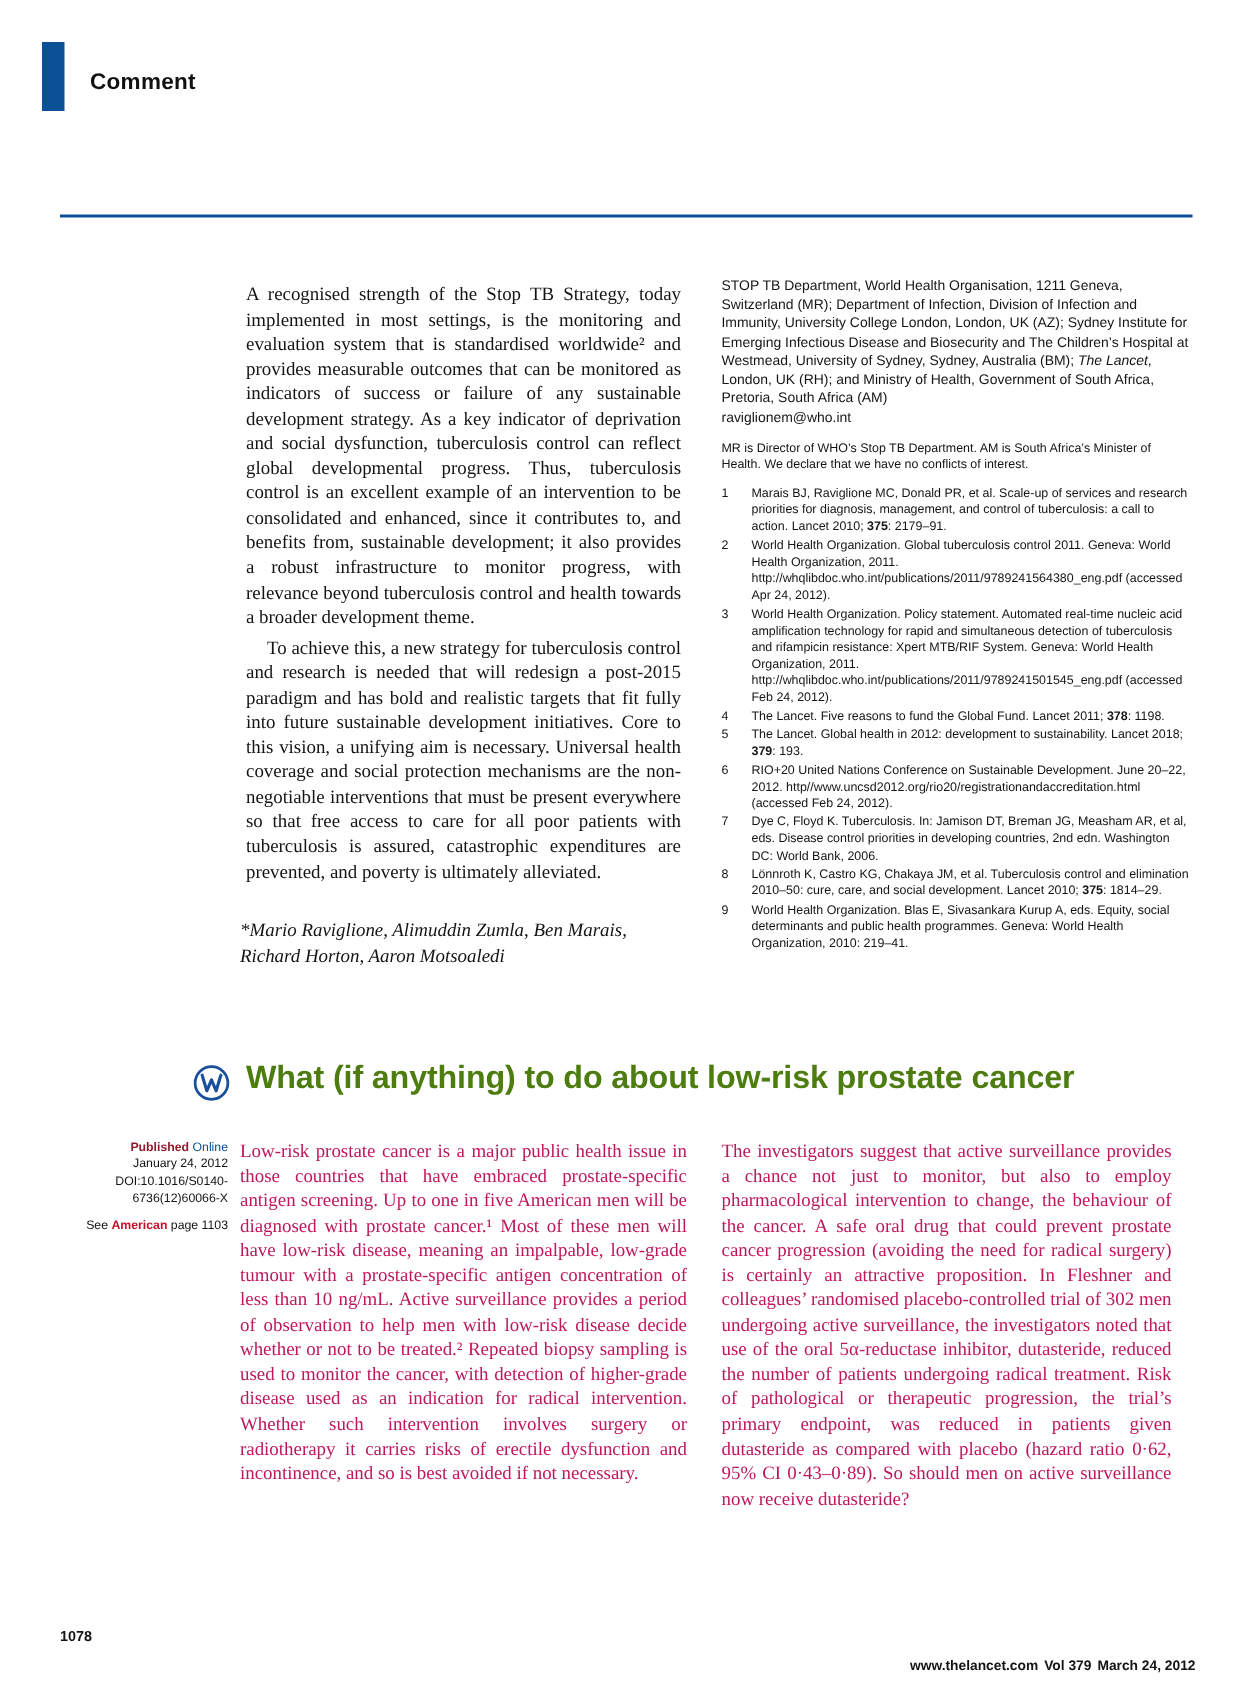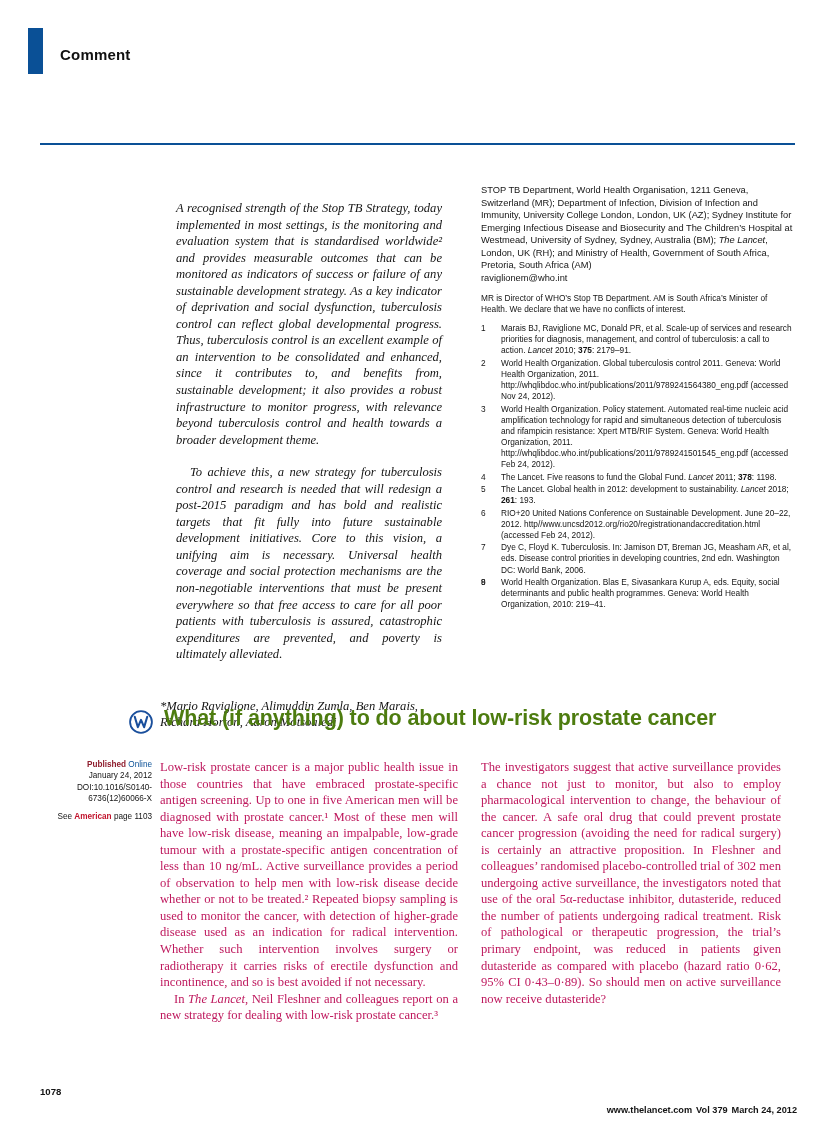--- a/index.html
+++ b/index.html
@@ -64,24 +64,23 @@
     left: 481px;
     top: 184px;
     width: 314px;
   }
 
   .body-par {
     font-family: "Liberation Serif", serif;
     font-size: 12.6px;
     line-height: 16.55px;
     text-align: justify;
-    margin: 16px;
+    margin: 4px;
     color: #141414;
     hyphens: none;
-    font-style: italic;
   }
   .body-par + .body-par { text-indent: 14px; }
   .no-indent { text-indent: 0 !important; }
 
   .authors {
     font-family: "Liberation Serif", serif;
     font-style: italic;
     font-size: 12.6px;
     line-height: 16.4px;
     margin: 0;
@@ -119,21 +118,21 @@
     color: #141414;
   }
   .ref-num {
     position: absolute;
     left: 0;
     top: 0;
     width: 14px;
     text-align: left;
     font-size: 8.3px;
   }
-  .ref-item .it { font-style: italic; }
+  .ref-item .it { }
   .ref-item .bd { font-weight: bold; }
 
   
   #article-head {
     position: absolute;
     left: 128px;
     top: 706px;
     width: 670px;
     height: 40px;
   }
@@ -236,27 +235,27 @@
 </div>
 
 <div id="comment-right">
   <p class="affil"><span>STOP TB Department, World Health Organisation, 1211 Geneva, Switzerland (MR); Department of Infection, Division of Infection and Immunity, University College London, London, UK (AZ); Sydney Institute for Emerging Infectious Disease and Biosecurity and The Children’s Hospital at Westmead, University of Sydney, Sydney, Australia (BM); </span><span class="it">The Lancet</span><span>, London, UK (RH); and Ministry of Health, Government of South Africa, Pretoria, South Africa (AM)</span></p>
   <p class="affil">raviglionem@who.int</p>
   <div style="height:9px"></div>
   <p class="declaration">MR is Director of WHO’s Stop TB Department. AM is South Africa’s Minister of Health. We declare that we have no conflicts of interest.</p>
   <div style="height:8px"></div>
   <ol id="ref-list">
       <li class="ref-item"><span class="ref-num">1</span><span><span>Marais BJ, Raviglione MC, Donald PR, et al. Scale-up of services and research priorities for diagnosis, management, and control of tuberculosis: a call to action. </span><span class="it">Lancet</span><span> 2010; </span><span class="bd">375</span><span>: 2179–91.</span></span></li>
-      <li class="ref-item"><span class="ref-num">2</span><span><span>World Health Organization. Global tuberculosis control 2011. Geneva: World Health Organization, 2011. http://whqlibdoc.who.int/publications/2011/9789241564380_eng.pdf (accessed Nov 24, 2012).</span></span></li>
+      <li class="ref-item"><span class="ref-num">2</span><span><span>World Health Organization. Global tuberculosis control 2011. Geneva: World Health Organization, 2011. http://whqlibdoc.who.int/publications/2011/9789241564380_eng.pdf (accessed Apr 24, 2012).</span></span></li>
       <li class="ref-item"><span class="ref-num">3</span><span><span>World Health Organization. Policy statement. Automated real-time nucleic acid amplification technology for rapid and simultaneous detection of tuberculosis and rifampicin resistance: Xpert MTB/RIF System. Geneva: World Health Organization, 2011. http://whqlibdoc.who.int/publications/2011/9789241501545_eng.pdf (accessed Feb 24, 2012).</span></span></li>
       <li class="ref-item"><span class="ref-num">4</span><span><span>The Lancet. Five reasons to fund the Global Fund. </span><span class="it">Lancet</span><span> 2011; </span><span class="bd">378</span><span>: 1198.</span></span></li>
-      <li class="ref-item"><span class="ref-num">5</span><span><span>The Lancet. Global health in 2012: development to sustainability. </span><span class="it">Lancet</span><span> 2018; </span><span class="bd">261</span><span>: 193.</span></span></li>
+      <li class="ref-item"><span class="ref-num">5</span><span><span>The Lancet. Global health in 2012: development to sustainability. </span><span class="it">Lancet</span><span> 2018; </span><span class="bd">379</span><span>: 193.</span></span></li>
       <li class="ref-item"><span class="ref-num">6</span><span><span>RIO+20 United Nations Conference on Sustainable Development. June 20–22, 2012. http//www.uncsd2012.org/rio20/registrationandaccreditation.html (accessed Feb 24, 2012).</span></span></li>
       <li class="ref-item"><span class="ref-num">7</span><span><span>Dye C, Floyd K. Tuberculosis. In: Jamison DT, Breman JG, Measham AR, et al, eds. Disease control priorities in developing countries, 2nd edn. Washington DC: World Bank, 2006.</span></span></li>
-      <li class="ref-item"><span class="ref-num">8</span></li>
+      <li class="ref-item"><span class="ref-num">8</span><span><span>Lönnroth K, Castro KG, Chakaya JM, et al. Tuberculosis control and elimination 2010–50: cure, care, and social development. </span><span class="it">Lancet</span><span> 2010; </span><span class="bd">375</span><span>: 1814–29.</span></span></li>
       <li class="ref-item"><span class="ref-num">9</span><span><span>World Health Organization. Blas E, Sivasankara Kurup A, eds. Equity, social determinants and public health programmes. Geneva: World Health Organization, 2010: 219–41.</span></span></li>
     </ol>
 </div>
 
 <div id="article-head">
   <svg id="journal-logo" viewBox="0 0 100 100" aria-hidden="true">
     <circle cx="50" cy="50" r="42" fill="none" stroke="#1a4f9c" stroke-width="7"></circle>
     <path d="M26 30 L38 70 L50 42 L62 70 L74 30" fill="none" stroke="#1a4f9c" stroke-width="8" stroke-linecap="round" stroke-linejoin="round"></path>
   </svg>
   <div id="article-title">What (if anything) to do about low-risk prostate cancer</div>
@@ -266,21 +265,20 @@
   <div class="mn-line"><span class="mn-red">Published</span> <span class="mn-blue">Online</span></div>
   <div class="mn-line">January 24, 2012</div>
   <div class="mn-line">DOI:10.1016/S0140-</div>
   <div class="mn-line">6736(12)60066-X</div>
   <div class="mn-gap"></div>
   <div class="mn-see"><span>See </span><span class="mn-link">American</span><span> page 1103</span></div>
 </div>
 
 <div id="article-left">
   <p class="art-par">Low-risk prostate cancer is a major public health issue in those countries that have embraced prostate-specific antigen screening. Up to one in five American men will be diagnosed with prostate cancer.¹ Most of these men will have low-risk disease, meaning an impalpable, low-grade tumour with a prostate-specific antigen concentration of less than 10 ng/mL. Active surveillance provides a period of observation to help men with low-risk disease decide whether or not to be treated.² Repeated biopsy sampling is used to monitor the cancer, with detection of higher-grade disease used as an indication for radical intervention. Whether such intervention involves surgery or radiotherapy it carries risks of erectile dysfunction and incontinence, and so is best avoided if not necessary.</p>
-  <p class="art-par"><span>In </span><span class="it">The Lancet</span><span>, Neil Fleshner and colleagues report on a new strategy for dealing with low-risk prostate cancer.³</span></p>
 </div>
 
 <div id="article-right">
   <p class="art-par no-indent">The investigators suggest that active surveillance provides a chance not just to monitor, but also to employ pharmacological intervention to change, the behaviour of the cancer. A safe oral drug that could prevent prostate cancer progression (avoiding the need for radical surgery) is certainly an attractive proposition. In Fleshner and colleagues’ randomised placebo-controlled trial of 302 men undergoing active surveillance, the investigators noted that use of the oral 5α-reductase inhibitor, dutasteride, reduced the number of patients undergoing radical treatment. Risk of pathological or therapeutic progression, the trial’s primary endpoint, was reduced in patients given dutasteride as compared with placebo (hazard ratio 0·62, 95% CI 0·43–0·89). So should men on active surveillance now receive dutasteride?</p>
 </div>
 
 <div id="footer-page">1078</div>
 <div id="footer-source"><span>www.thelancet.com</span><span class="sep"></span><span>Vol 379</span><span class="sep"></span><span>March 24, 2012</span></div>
 
 </body></html>

